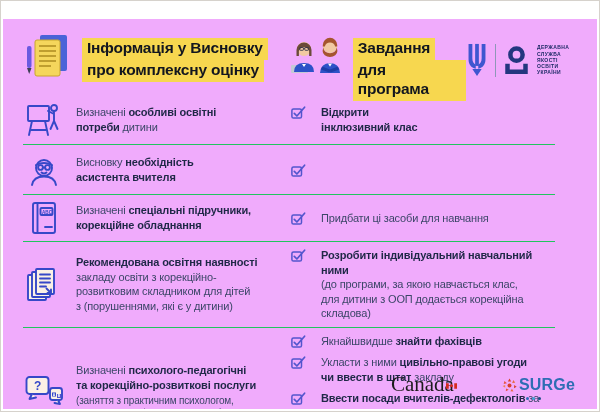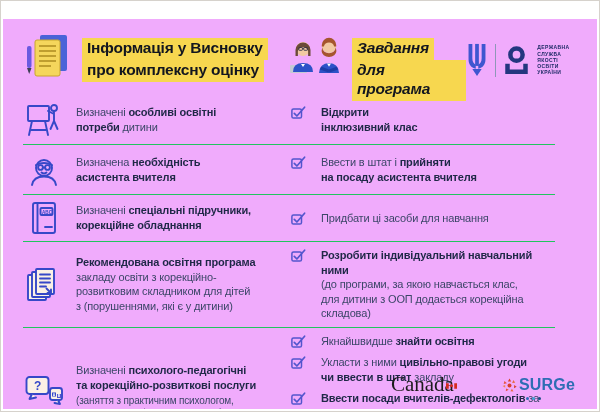--- a/index.html
+++ b/index.html
@@ -5,21 +5,21 @@
   * { margin:0; padding:0; box-sizing:border-box; }
   html,body { width:600px; height:412px; }
   body { background:#fff; font-family:"Liberation Sans",sans-serif; position:relative; }
   .frame { position:absolute; inset:0; border:1px solid #d6d2cc; pointer-events:none; z-index:9; }
   .card { position:absolute; inset:3px; background:#f0abfc; overflow:hidden;margin-top:16px; }
 
   
   .hdr { display:flex; align-items:flex-start; padding:13px 8px 0 22px; height:64px; }
   .hicon { display:inline-flex; flex:none; }
   .hdr-left { display:flex; gap:11px; width:266px; }
-  .hdr-right { display:flex; gap:8px;font-style:italic; }
+  .hdr-right { display:flex; gap:8px; }
   .htitle { display:flex; flex-direction:column; align-items:flex-start; padding-top:6px; }
   .hl { display:inline-block; background:#f7d74f; padding:1px 5px 2px 5px; font-size:15.5px;
         font-weight:bold; color:#12161f; line-height:1.22; letter-spacing:-0.2px; }
   .agency { margin-left:auto; display:flex; align-items:center; gap:7px; padding:10px 8px 0 0; }
   .vdiv { width:1px; height:33px; background:#8e97b8; }
   .agency-text { font-size:5px; font-weight:bold; color:#1d2a66; line-height:1.25; letter-spacing:0.4px; }
 
   
   .rows { position:absolute; top:77px; left:20px; width:560px; }
   .row { display:grid; grid-template-columns:265px 1fr; }
@@ -171,33 +171,31 @@
                 <path d="M10 16 a8 8 0 1 1 16 0 a8 8 0 0 1 -16 0 Z"></path>
                 <path d="M10 13 q8 -4 16 0"></path>
                 <circle cx="14.5" cy="15.5" r="2.4"></circle>
                 <circle cx="21.5" cy="15.5" r="2.4"></circle>
                 <line x1="16.9" y1="15.5" x2="19.1" y2="15.5"></line>
                 <path d="M15.5 20.5 q2.5 2 5 0"></path>
                 <path d="M6 33 q1.5 -8.5 12 -8.5 q10.5 0 12 8.5"></path>
               </g>
             </svg>
           </span>
-          <div class="rtext"><span>Визначена </span><b>необхідність
+          <div class="rtext"><span>Висновку </span><b>необхідність
 асистента вчителя</b></div>
         </div>
         <div class="cell cell-r">
           <div class="task">
             <span class="cb">
               <svg width="15" height="13" viewBox="0 0 15 13">
                 <rect x="0.9" y="2.9" width="9.6" height="9.2" rx="1.6" fill="none" stroke="#5355cd" stroke-width="1.5"></rect>
                 <path d="M3.3 7.4 L5.9 10 L13.6 1.2" fill="none" stroke="#5355cd" stroke-width="1.7" stroke-linecap="round" stroke-linejoin="round"></path>
               </svg>
             </span>
-            <div class="rtext"><span>Ввести в штат і </span><b>прийняти
-на посаду асистента вчителя</b></div>
           </div>
         </div>
       </div>
       <div class="row row-3">
         <div class="cell cell-l">
           <span class="ricon">
             <svg width="36" height="36" viewBox="0 0 36 36">
               <g fill="none" stroke="#3648c8" stroke-width="1.9" stroke-linecap="round" stroke-linejoin="round">
                 <rect x="7" y="3" width="22" height="30" rx="2"></rect>
                 <line x1="11.5" y1="3" x2="11.5" y2="33"></line>
@@ -231,21 +229,21 @@
                 <rect x="6" y="6" width="18" height="25" rx="1" fill="#fbf1e5"></rect>
                 <rect x="10" y="3" width="18" height="25" rx="1" fill="#fbf1e5"></rect>
                 <line x1="14" y1="8.5" x2="24" y2="8.5"></line>
                 <line x1="14" y1="12.5" x2="24" y2="12.5"></line>
                 <line x1="14" y1="16.5" x2="24" y2="16.5"></line>
                 <line x1="14" y1="20.5" x2="20" y2="20.5"></line>
                 <path d="M20.5 22.5 l4.5 4.5 M25 23.5 v3.5 h-3.5"></path>
               </g>
             </svg>
           </span>
-          <div class="rtext"><b>Рекомендована освітня програма</b><span>
+          <div class="rtext"><b>Рекомендована освітня наявності</b><span>
 закладу освіти з корекційно-
 розвитковим складником для дітей
 з (порушеннями, які є у дитини)</span></div>
         </div>
         <div class="cell cell-r">
           <div class="task">
             <span class="cb">
               <svg width="15" height="13" viewBox="0 0 15 13">
                 <rect x="0.9" y="2.9" width="9.6" height="9.2" rx="1.6" fill="none" stroke="#5355cd" stroke-width="1.5"></rect>
                 <path d="M3.3 7.4 L5.9 10 L13.6 1.2" fill="none" stroke="#5355cd" stroke-width="1.7" stroke-linecap="round" stroke-linejoin="round"></path>
@@ -280,21 +278,21 @@
 логопедом, дефектологом, реабілітологом)</div></div>
         </div>
         <div class="cell cell-r">
           <div class="task">
             <span class="cb">
               <svg width="15" height="13" viewBox="0 0 15 13">
                 <rect x="0.9" y="2.9" width="9.6" height="9.2" rx="1.6" fill="none" stroke="#5355cd" stroke-width="1.5"></rect>
                 <path d="M3.3 7.4 L5.9 10 L13.6 1.2" fill="none" stroke="#5355cd" stroke-width="1.7" stroke-linecap="round" stroke-linejoin="round"></path>
               </svg>
             </span>
-            <div class="rtext"><span>Якнайшвидше </span><b>знайти освітня</b></div>
+            <div class="rtext"><span>Якнайшвидше </span><b>знайти фахівців</b></div>
           </div>
           <div class="task">
             <span class="cb">
               <svg width="15" height="13" viewBox="0 0 15 13">
                 <rect x="0.9" y="2.9" width="9.6" height="9.2" rx="1.6" fill="none" stroke="#5355cd" stroke-width="1.5"></rect>
                 <path d="M3.3 7.4 L5.9 10 L13.6 1.2" fill="none" stroke="#5355cd" stroke-width="1.7" stroke-linecap="round" stroke-linejoin="round"></path>
               </svg>
             </span>
             <div class="rtext"><span>Укласти з ними </span><b>цивільно-правові угоди
 чи ввести в штат</b><span> закладу</span></div>

